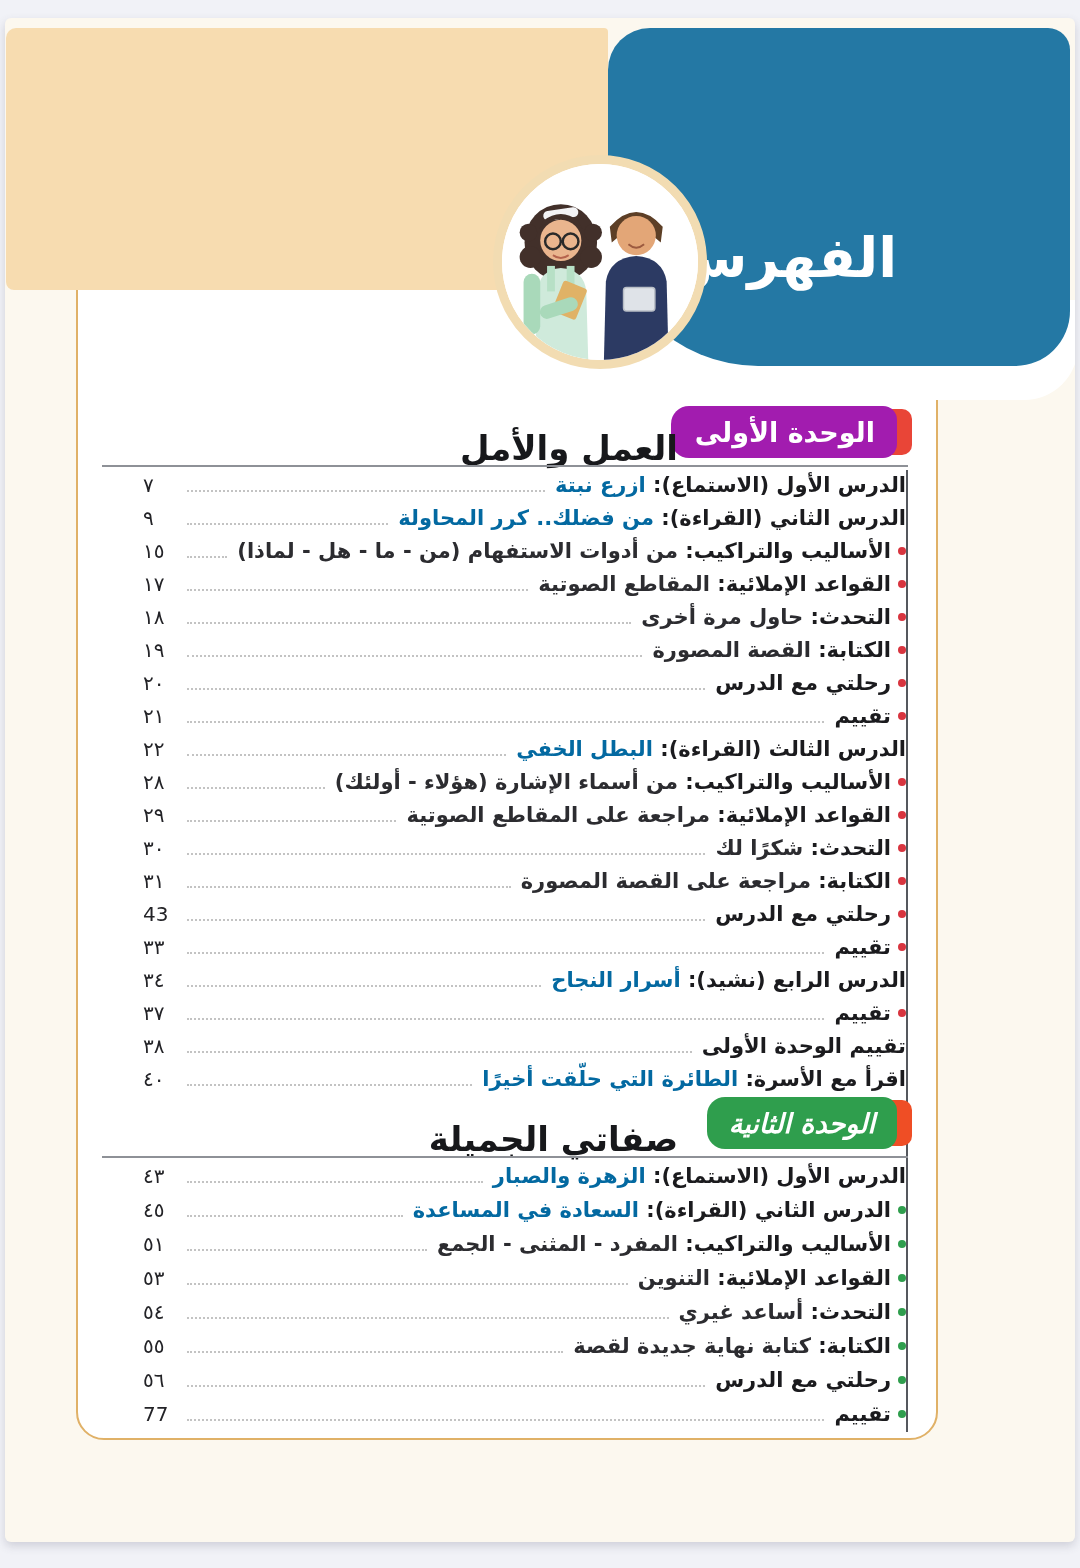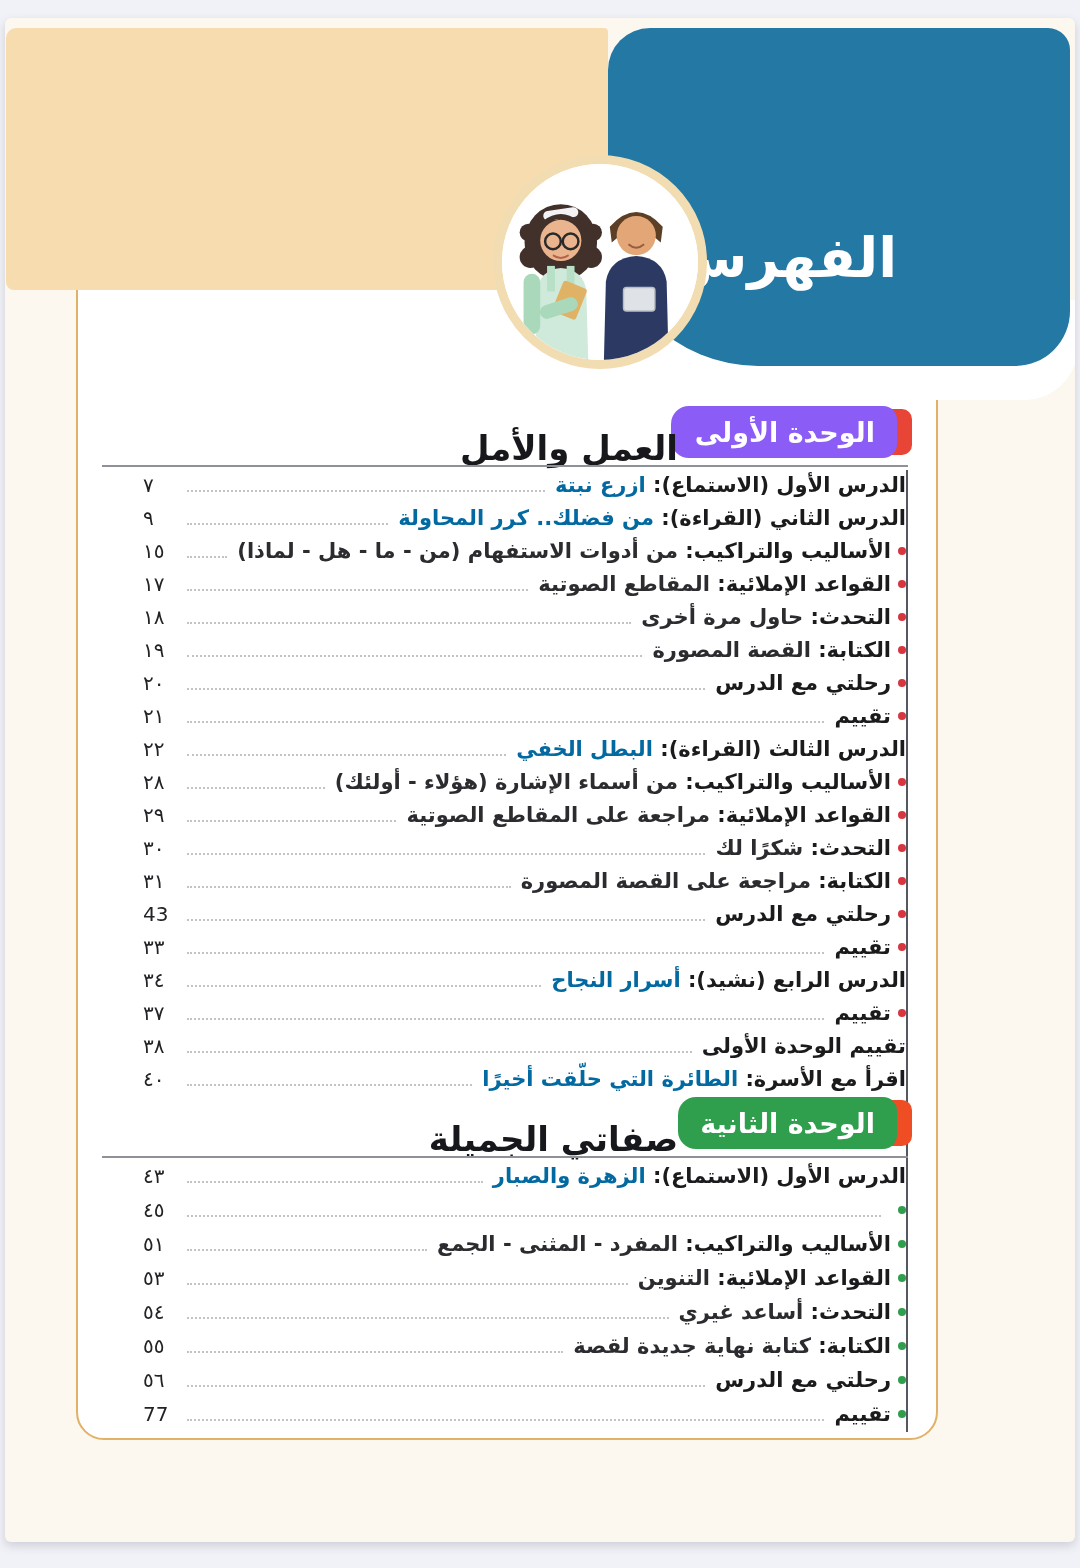--- a/index.html
+++ b/index.html
@@ -125,21 +125,21 @@
     </svg>
   </div>
 
   <div class="card">
     <div class="v-rule"></div>
     <div class="card-inner">
 
       <section class="unit u1">
         <div class="unit-header">
           <span class="unit-accent" style="background: rgb(233, 69, 55);"></span>
-          <span class="unit-badge" style="background: #8b5cf6; padding-left: 24px;">الوحدة الأولى</span>
+          <span class="unit-badge" style="background: #a21caf; padding-left: 24px;">الوحدة الأولى</span>
           <h2 class="unit-title">العمل والأمل</h2>
           <span class="unit-rule"></span>
         </div>
         <ul class="toc-list">
             <li class="toc-row strong">
 
     <span class="row-text"><b class="pfx">الدرس الأول (الاستماع):</b><span class="rst"> ازرع نبتة</span></span>
     <span class="leader"></span>
     <span class="page-num">٧</span>
   </li>
@@ -250,33 +250,34 @@
     <span class="row-text"><b class="pfx">اقرأ مع الأسرة:</b><span class="rst"> الطائرة التي حلّقت أخيرًا</span></span>
     <span class="leader"></span>
     <span class="page-num">٤٠</span>
   </li>
           </ul>
       </section>
 
       <section class="unit u2">
         <div class="unit-header">
           <span class="unit-accent" style="background: rgb(239, 78, 37);"></span>
-          <span class="unit-badge" style="background: rgb(47, 158, 77);">الوحدة الثانية</span>
+          <span class="unit-badge" style="background: rgb(47, 158, 77); font-style: italic;">الوحدة الثانية</span>
           <h2 class="unit-title">صفاتي الجميلة</h2>
           <span class="unit-rule"></span>
         </div>
         <ul class="toc-list">
             <li class="toc-row strong">
 
     <span class="row-text"><b class="pfx">الدرس الأول (الاستماع):</b><span class="rst"> الزهرة والصبار</span></span>
     <span class="leader"></span>
     <span class="page-num">٤٣</span>
   </li>
             <li class="toc-row strong">
     <span class="bullet" style="background: rgb(47, 158, 77);"></span>
+    <span class="row-text"><b class="pfx">الدرس الثاني (القراءة):</b><span class="rst"> السعادة في المساعدة</span></span>
     <span class="leader"></span>
     <span class="page-num">٤٥</span>
   </li>
             <li class="toc-row">
     <span class="bullet" style="background: rgb(47, 158, 77);"></span>
     <span class="row-text"><b class="pfx">الأساليب والتراكيب:</b><span class="rst"> المفرد - المثنى - الجمع</span></span>
     <span class="leader"></span>
     <span class="page-num">٥١</span>
   </li>
             <li class="toc-row">

